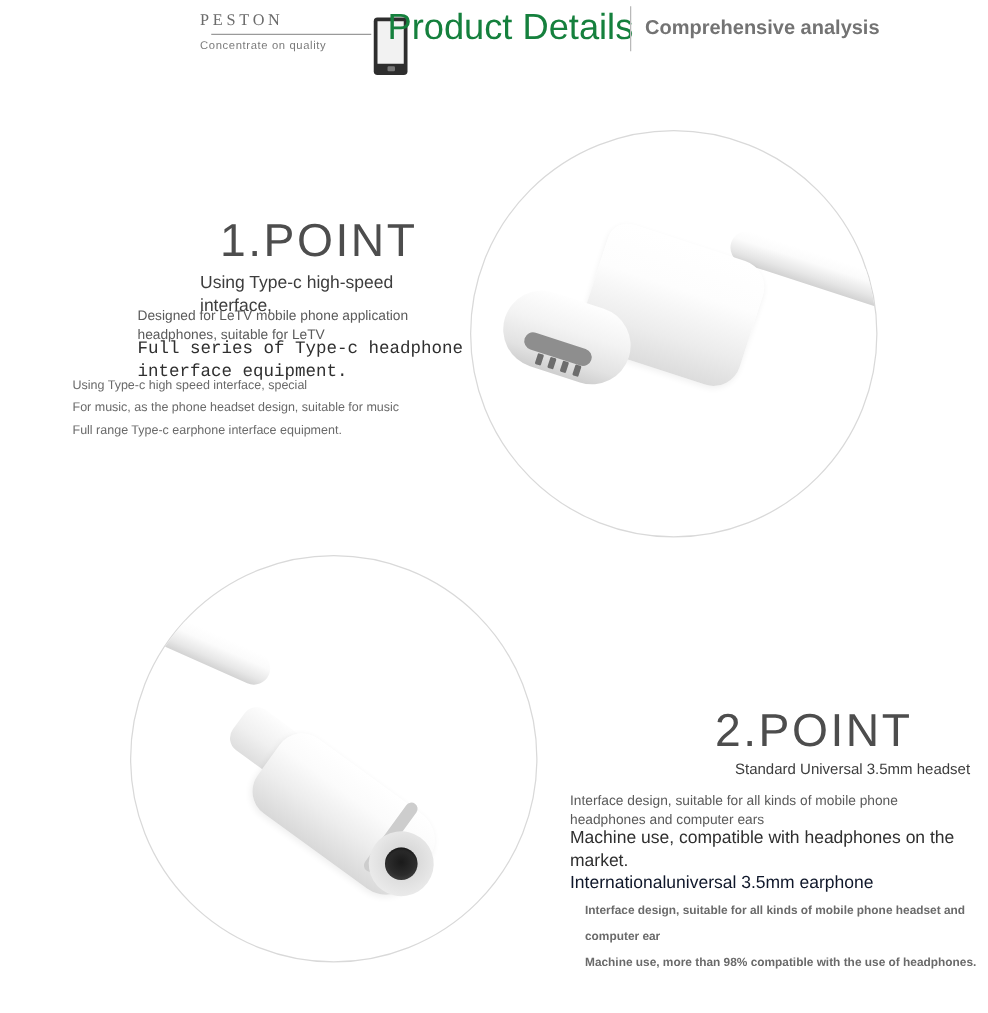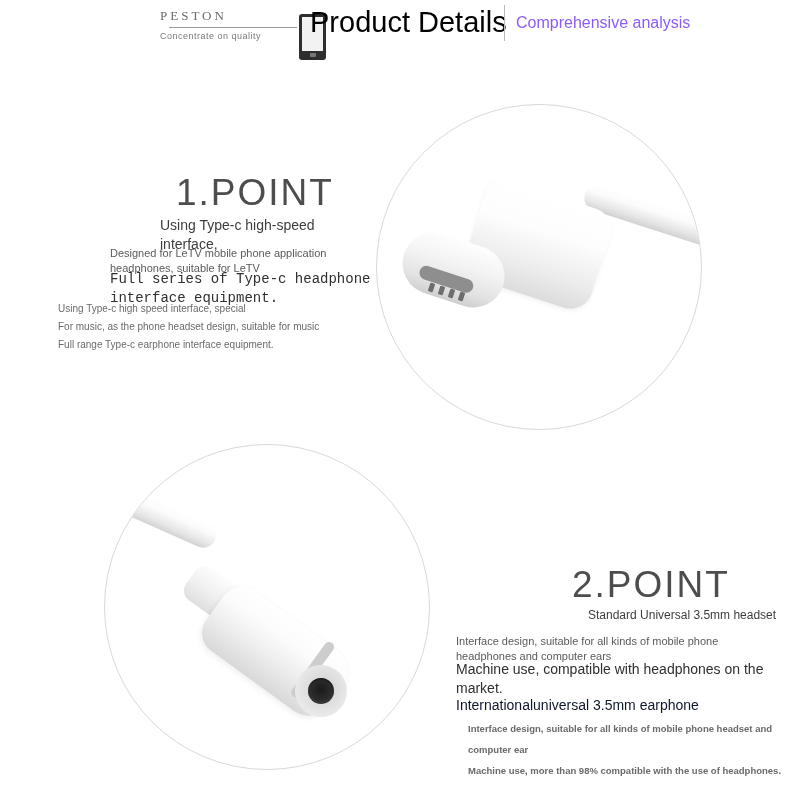--- a/index.html
+++ b/index.html
@@ -89,40 +89,41 @@
     height: 4px;
     background: #777;
     border-radius: 1px;
   }
 
   .header-title {
     position: absolute;
     left: 310px;
     top: 6px;
     font-size: 29px;
-    color: #000000;
+    color: #15803d;
     font-family: "Liberation Sans", sans-serif;
     letter-spacing: 0px;
     white-space: nowrap;
   }
   .header-divider {
     position: absolute;
     left: 504px;
     top: 5px;
     width: 1px;
     height: 36px;
     background: #b9b9b9;
   }
   .header-sub {
     position: absolute;
     left: 516px;
     top: 14px;
     font-size: 16px;
-    color: #8b5cf6;
+    color: #737373;
     white-space: nowrap;
+    font-weight: bold;
   }
 
   
   .circle {
     position: absolute;
     border-radius: 50%;
     border: 1px solid #d9d9d9;
     overflow: hidden;
     background: #ffffff;
   }

